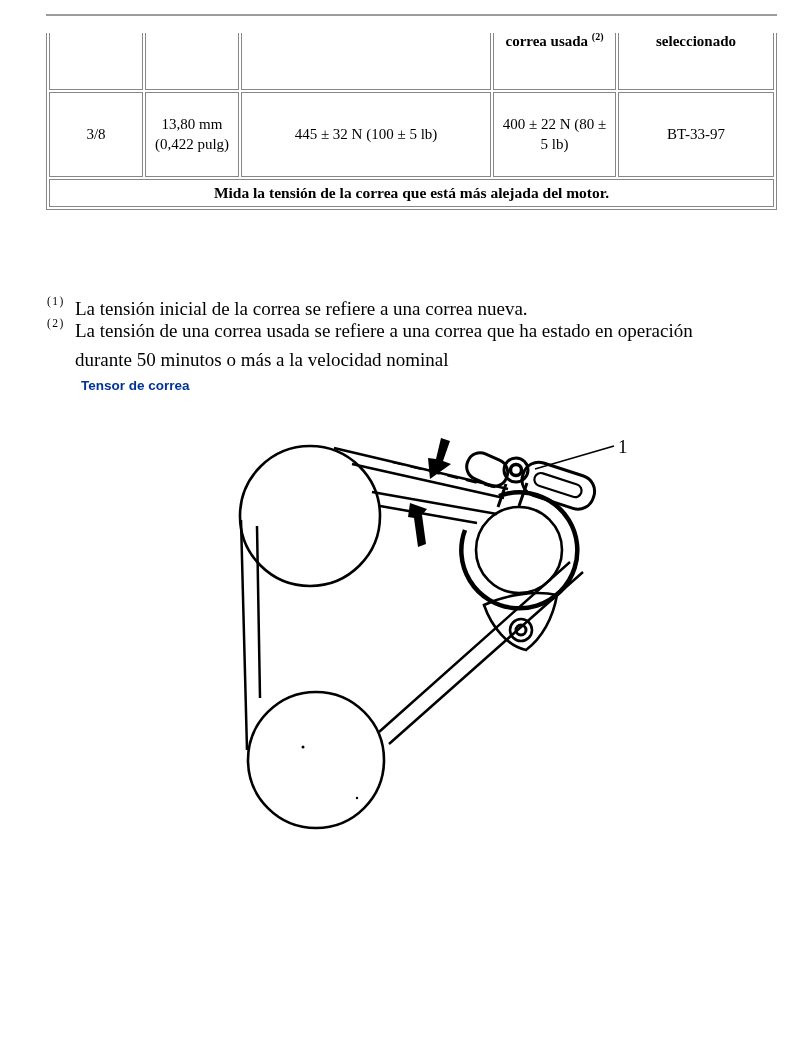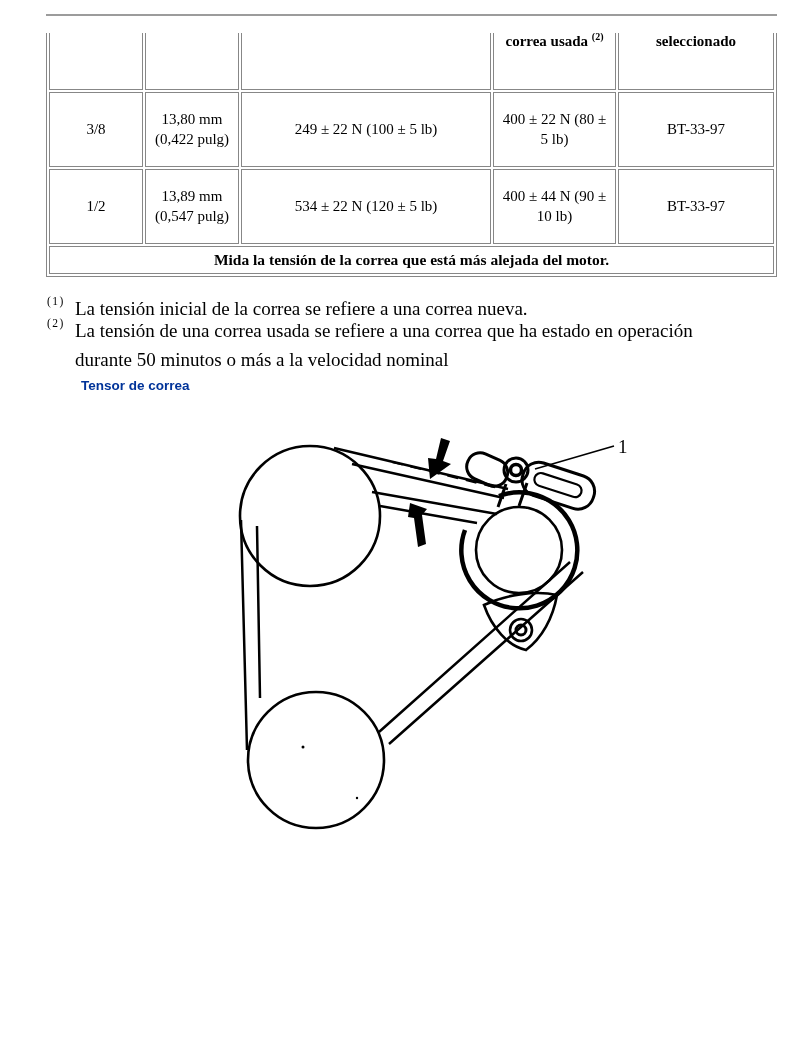--- a/index.html
+++ b/index.html
@@ -16,21 +16,21 @@
     border:1px solid #878787;background:#ffffff;table-layout:fixed;width:731px;
   }
   table.spec td{
     border:1px solid #878787;text-align:center;vertical-align:middle;
     font-size:15px;line-height:1.3;padding:2px 4px;overflow:hidden;
   }
   tr.hdr{height:96px;}
   tr.hdr td{font-weight:bold;}
   td.h4{vertical-align:bottom;padding-bottom:20px;}
   td.h5{vertical-align:bottom;padding-bottom:15px;}
-  tr.datarow{height:75px;padding-left:44px;}
+  tr.datarow{height:85px;padding-left:44px;}
   tr.footerrow{height:24px;}
   tr.footerrow td{font-weight:bold;font-size:15.5px;padding:3px 2px;margin-left:32px;}
   sup{font-size:10px;vertical-align:super;line-height:0;}
   .footnote{position:absolute;left:47px;display:flex;align-items:flex-start;}
   .fn-marker{flex:none;width:28px;font-size:11.5px;letter-spacing:1.5px;padding-top:1px;}
   .fn-text{width:662px;font-size:19px;line-height:1.55;}
   .section-heading{
     position:absolute;left:47px;top:378px;
     font-family:"Liberation Sans", sans-serif;font-weight:bold;font-size:13.5px;
   }
@@ -58,29 +58,22 @@
           <tr class="hdr">
         <td></td>
         <td></td>
         <td></td>
         <td class="h4"><span>correa usada</span> <sup>(2)</sup></td>
         <td class="h5"><span>seleccionado</span></td>
       </tr>
       <tr class="datarow">
         <td>3/8</td>
         <td>13,80 mm (0,422 pulg)</td>
-        <td>249 ± 22 N (100 ± 5 lb)</td>
+        <td>445 ± 32 N (100 ± 5 lb)</td>
         <td>400 ± 22 N (80 ± 5 lb)</td>
-        <td>BT-33-97</td>
-      </tr>
-      <tr class="datarow">
-        <td>1/2</td>
-        <td>13,89 mm (0,547 pulg)</td>
-        <td>534 ± 22 N (120 ± 5 lb)</td>
-        <td>400 ± 44 N (90 ± 10 lb)</td>
         <td>BT-33-97</td>
       </tr>
       <tr class="footerrow">
         <td colspan="5">Mida la tensión de la correa que está más alejada del motor.</td>
       </tr>
     </tbody>
       </table>
   </div>
 
   <div class="footnote" style="top:294px;">

